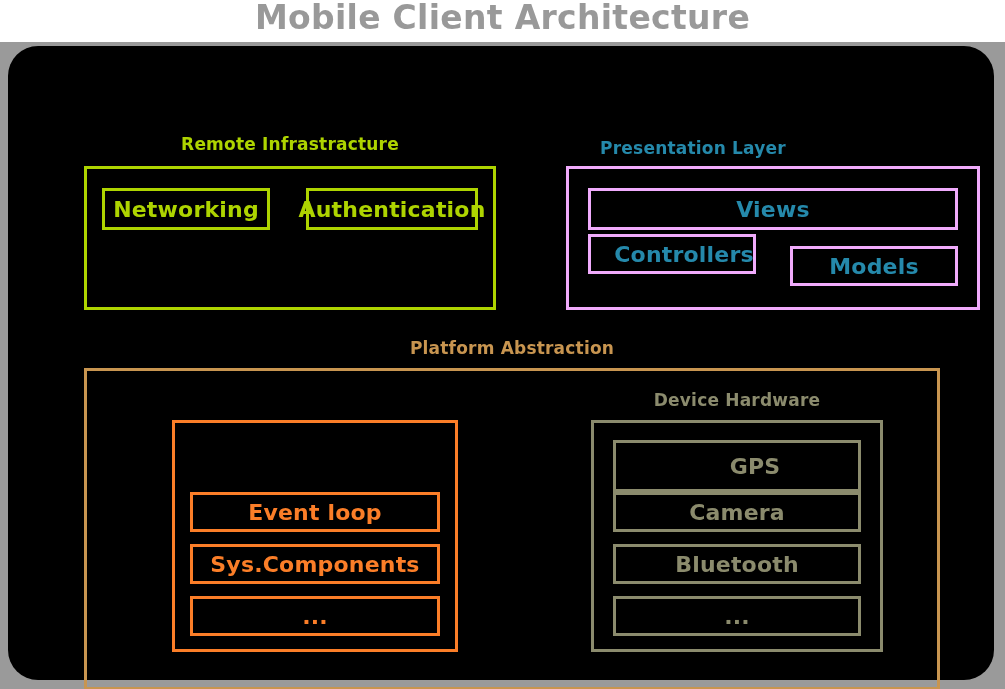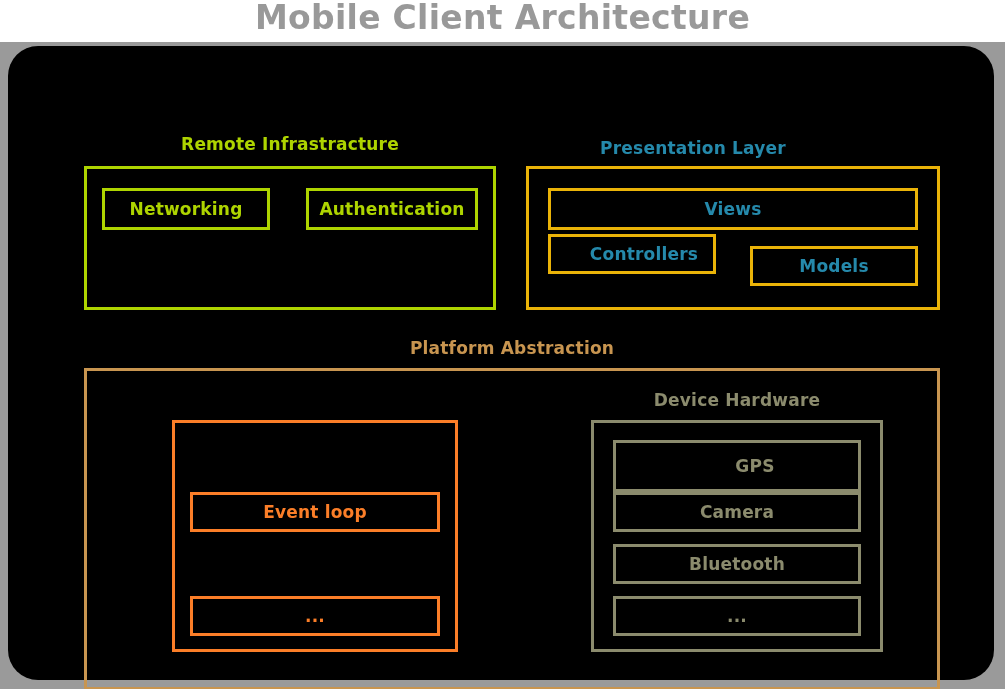--- a/index.html
+++ b/index.html
@@ -78,32 +78,32 @@
     box-sizing: border-box;
     background: transparent;
   }
   .node {
     position: absolute;
     box-sizing: border-box;
     display: flex;
     align-items: center;
     justify-content: center;
     font-weight: bold;
-    font-size: 17px;
+    font-size: 22px;
     letter-spacing: 0.2px;
     background: transparent;
     white-space: nowrap;
   }
 
   
   .c-green  { color: #aed400; }
   .b-green  { border: 3px solid #aed400; }
 
   .c-teal   { color: #2589ab; }
-  .b-teal   { border: 3px solid #eab308; }
+  .b-teal   { border: 3px solid #f0abfc; margin-left: 40px; }
 
   .c-tan    { color: #c89550; }
   .b-tan    { border: 3px solid #c89550; }
 
   .c-orange { color: #fb7e28; }
   .b-orange { border: 3px solid #fb7e28; }
 
   .c-olive  { color: #8b8b6d; }
   .b-olive  { border: 3px solid #8b8b6d; }
 
@@ -174,20 +174,21 @@
       </div>
 
       <div class="group" id="grp-platform">
         <div class="group-label c-tan">Platform Abstraction</div>
         <div class="group-box b-tan"></div>
 
         <div class="group" id="grp-osfound">
           <div class="group-box b-orange"></div>
 
           <div class="node b-orange c-orange" id="n-eventloop">Event loop</div>
+          <div class="node b-orange c-orange" id="n-syscomponents">Sys.Components</div>
           <div class="node b-orange c-orange" id="n-os-ellipsis">...</div>
         </div>
 
         <div class="group" id="grp-devhw">
           <div class="group-label c-olive">Device Hardware</div>
           <div class="group-box b-olive"></div>
 
           <div class="node b-olive c-olive" id="n-gps">GPS</div>
           <div class="node b-olive c-olive" id="n-camera">Camera</div>
           <div class="node b-olive c-olive" id="n-bluetooth">Bluetooth</div>

